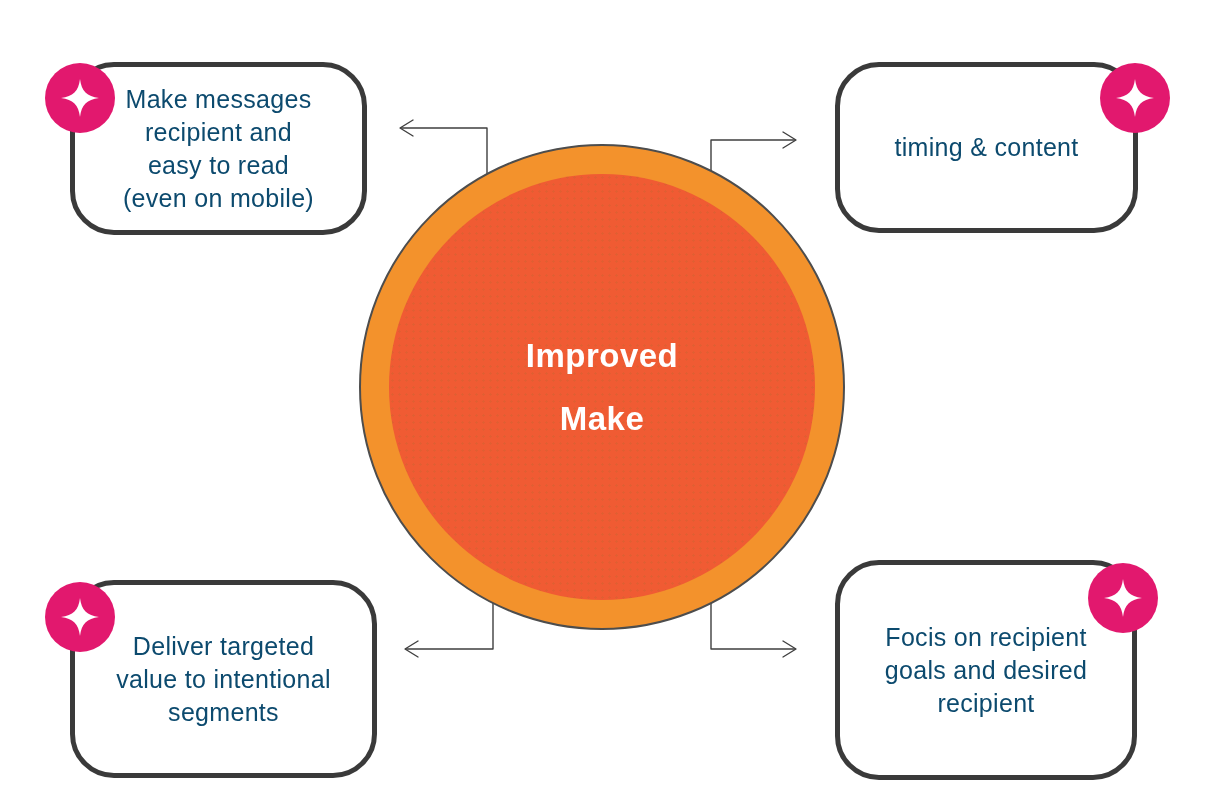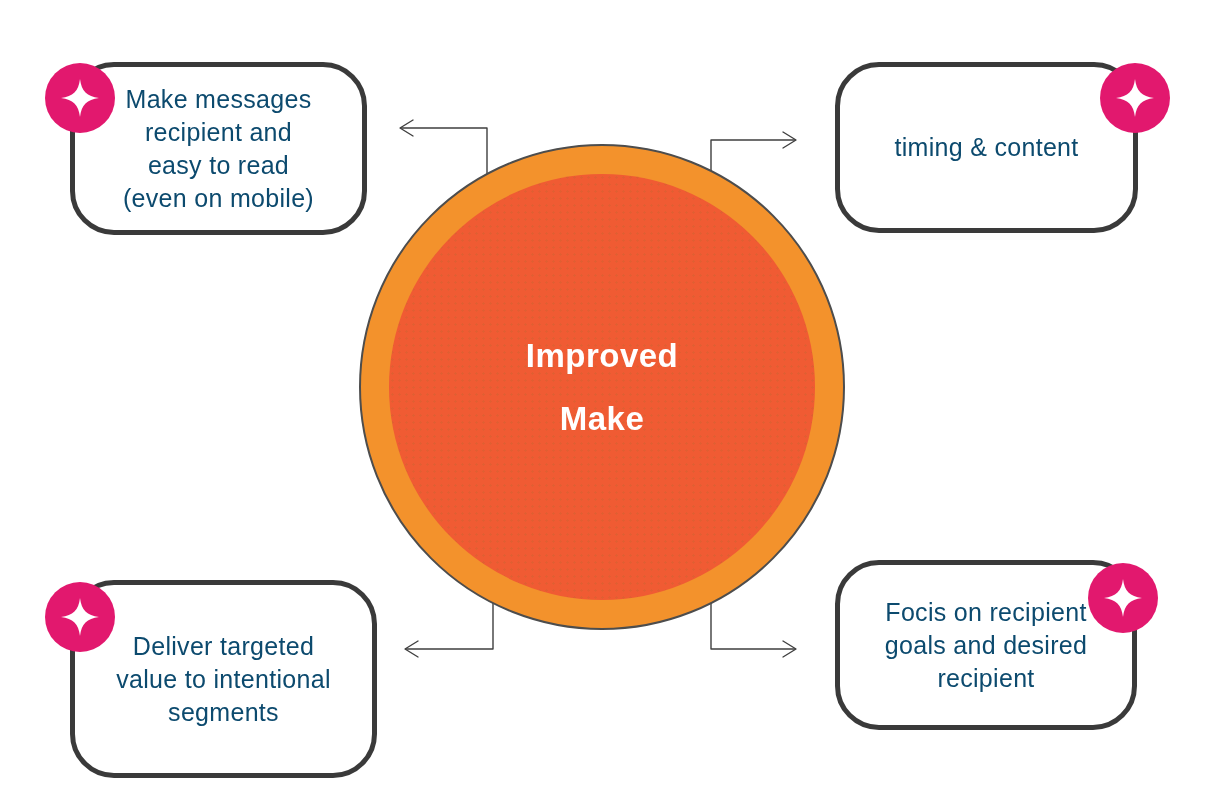--- a/index.html
+++ b/index.html
@@ -69,21 +69,21 @@
     border: 5px solid #3a3a3a;
     border-radius: 44px;
     box-sizing: border-box;
     display: flex;
     align-items: center;
     justify-content: center;
   }
   .pos-tl { left: 70px;  top: 62px;  width: 297px; height: 173px; }
   .pos-tr { left: 835px; top: 62px;  width: 303px; height: 171px; }
   .pos-bl { left: 70px;  top: 560px; width: 307px; height: 198px; margin-top: 20px; }
-  .pos-br { left: 835px; top: 560px; width: 302px; height: 170px; }
+  .pos-br { left: 835px; top: 560px; width: 302px; height: 220px; }
 
   .node-text {
     text-align: center;
     color: #0c4a6e;
     font-size: 25px;
     line-height: 33px;
     letter-spacing: 0.3px;
     position: relative;
     z-index: 1;
   }

